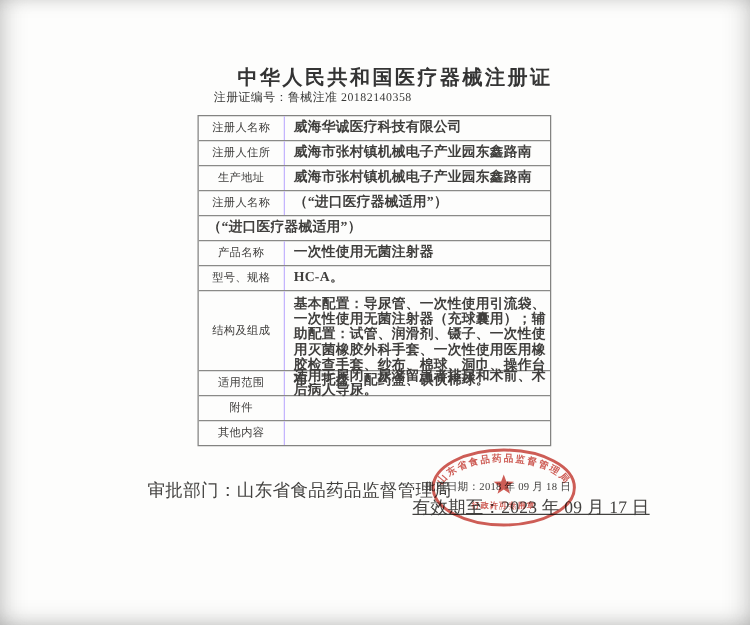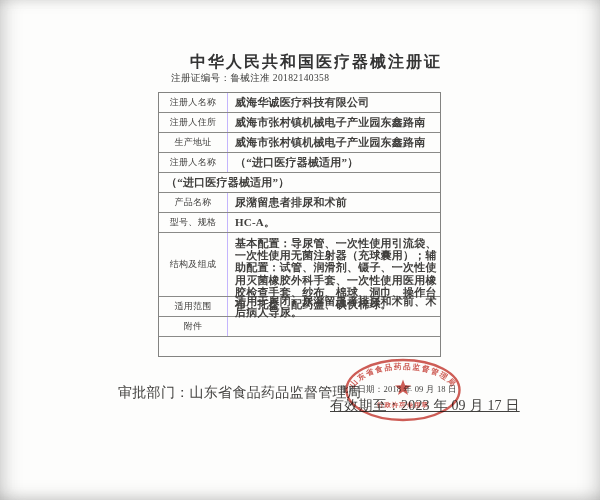--- a/index.html
+++ b/index.html
@@ -82,38 +82,39 @@
     </div>
     <div class="row r-s">
       <div class="lab">注册人名称</div>
       <div class="val">（“进口医疗器械适用”）</div>
     </div>
     <div class="row r-s">
       <div class="val">（“进口医疗器械适用”）</div>
     </div>
     <div class="row r-s">
       <div class="lab">产品名称</div>
-      <div class="val">尿潴留患者排尿和术前</div>
+      <div class="val">一次性使用无菌注射器</div>
     </div>
     <div class="row r-s">
       <div class="lab">型号、规格</div>
       <div class="val">HC-A。</div>
     </div>
     <div class="row r-m">
       <div class="lab">结构及组成</div>
       <div class="val">基本配置：导尿管、一次性使用引流袋、一次性使用无菌注射器（充球囊用）；辅助配置：试管、润滑剂、镊子、一次性使用灭菌橡胶外科手套、一次性使用医用橡胶检查手套、纱布、棉球、洞巾、操作台布、托盘、配药盒、碘伏棉球。</div>
     </div>
     <div class="row r-s">
       <div class="lab">适用范围</div>
       <div class="val">适用于尿闭、尿潴留患者排尿和术前、术后病人导尿。</div>
     </div>
     <div class="row r-s">
       <div class="lab">附件</div>
     </div>
     <div class="row r-s">
+      <div class="lab">其他内容</div>
       <div class="val"></div>
     </div>
   </div>
 
   <div class="footer-dept">审批部门：山东省食品药品监督管理局</div>
   <div class="footer-date">批准日期：2018 年 09 月 18 日</div>
   <div class="footer-valid">有效期至：2023 年 09 月 17 日</div>
 
   <svg class="seal" viewBox="0 0 118 65" xmlns="http://www.w3.org/2000/svg">
     <defs>

